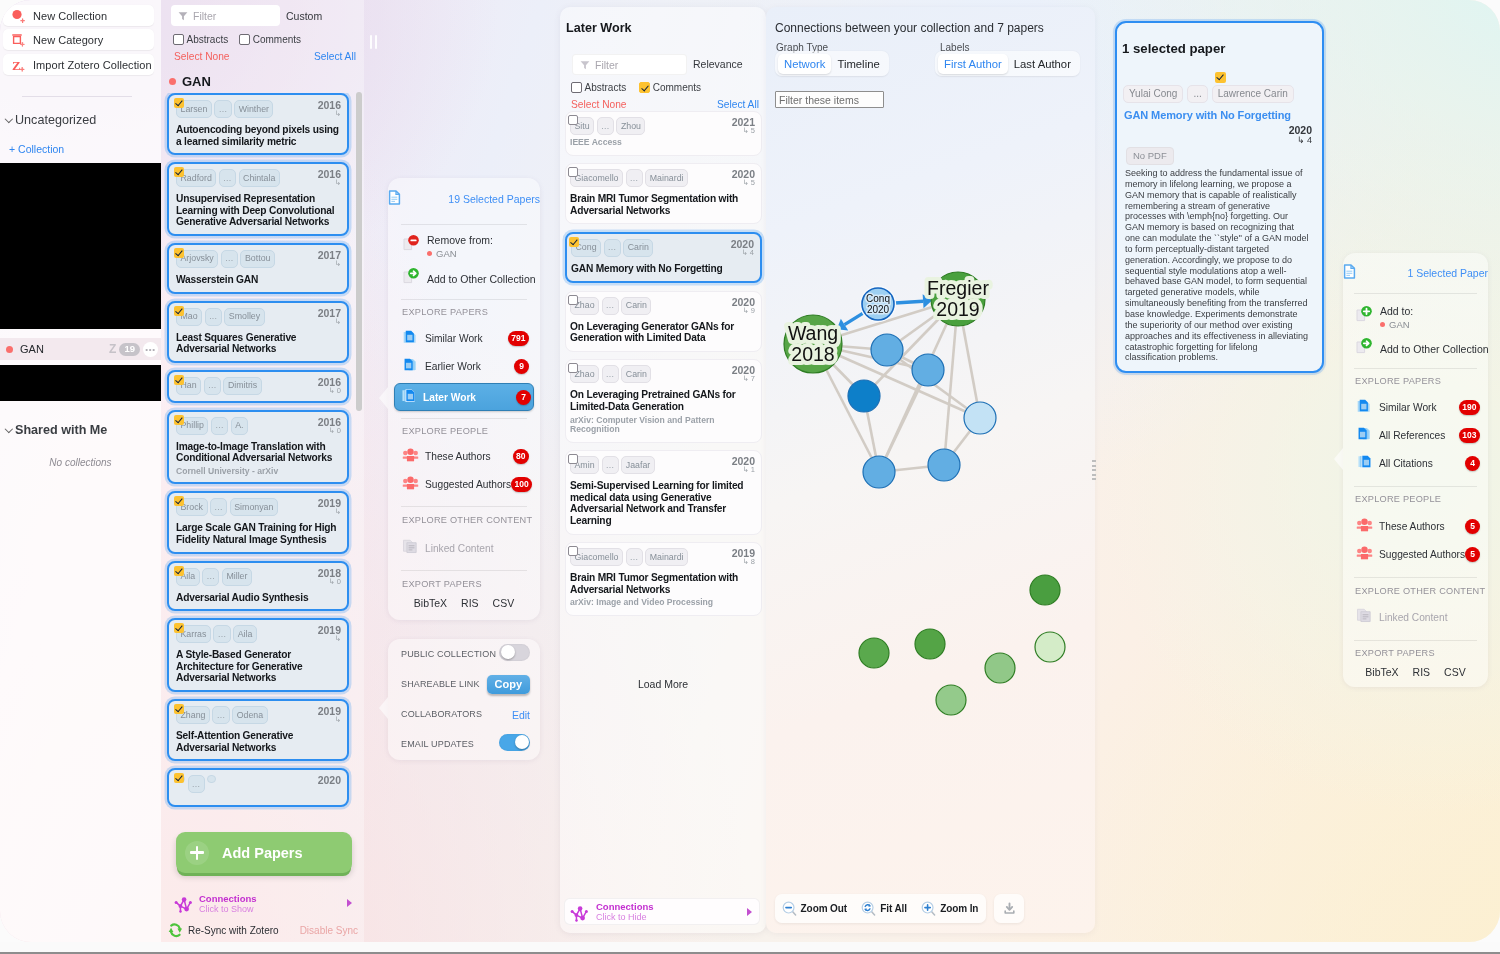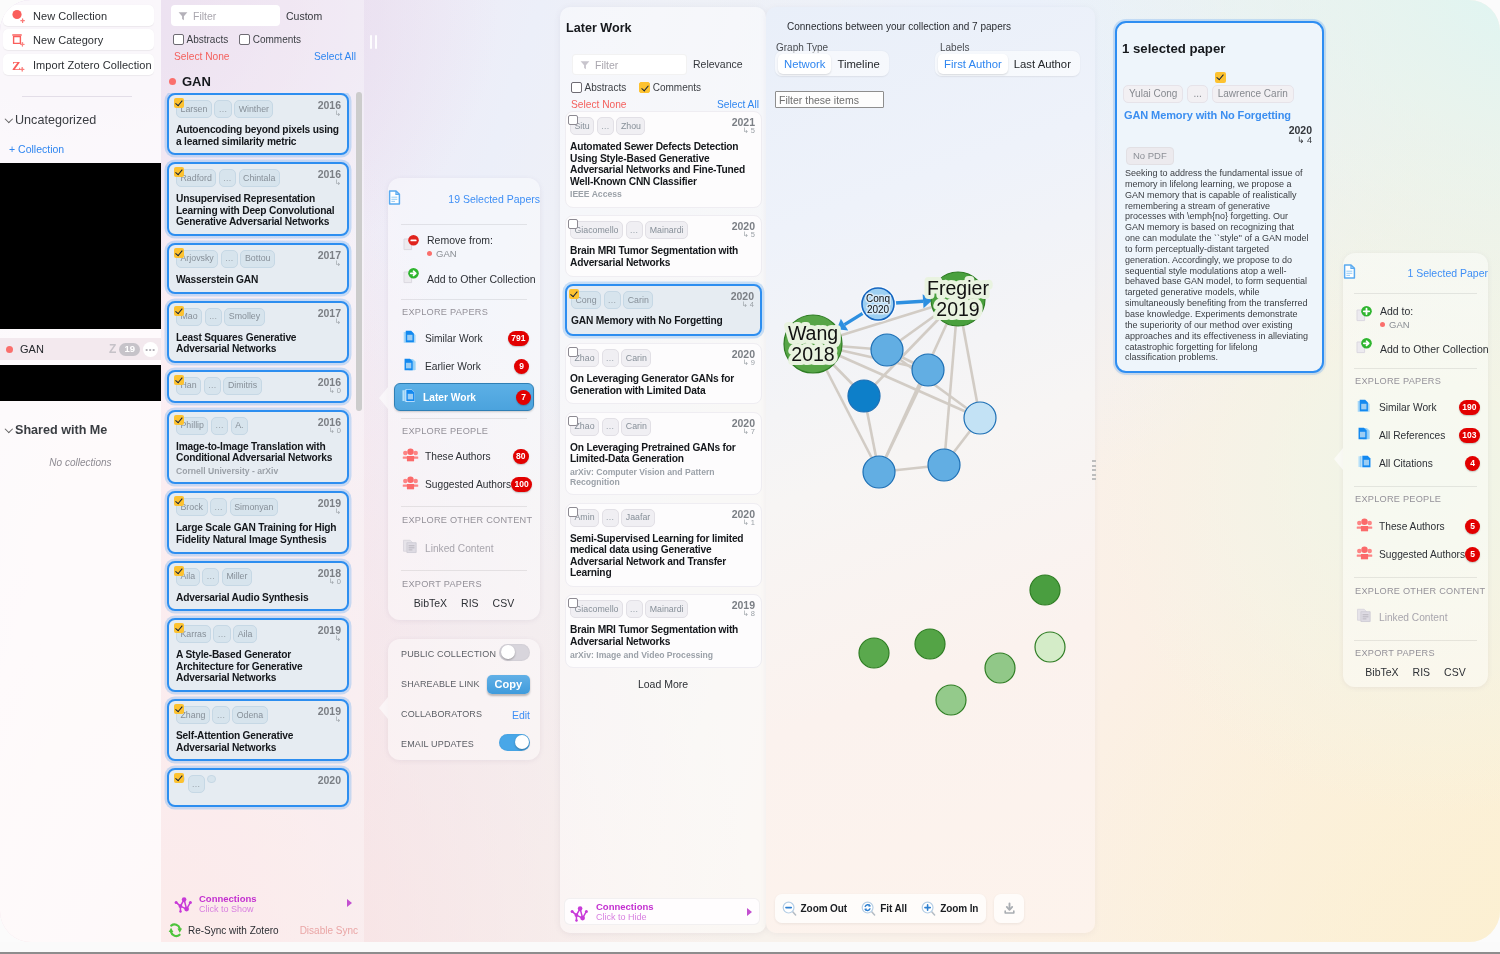--- a/index.html
+++ b/index.html
@@ -137,21 +137,21 @@
 #c4-list .paper.unsel{background:#fdfcfd;border:1px solid #efedf2;}
 #c4-loadmore{position:absolute;left:0;top:671px;width:206px;text-align:center;font-size:10.5px;color:#2d3035;}
 #c4-conn{position:absolute;left:4px;top:891px;width:196px;height:27px;background:#fffdfe;border-radius:6px;border:1px solid rgba(0,0,0,0.05);display:flex;align-items:center;}
 .connicon{flex:0 0 auto;margin-left:4px;display:flex;}
 .arrowr{margin-left:auto;margin-right:7px;width:0;height:0;border-left:5px solid #c34fd0;border-top:4px solid transparent;border-bottom:4px solid transparent;}
 
 
 #graphwrap{position:absolute;left:766px;top:7px;width:329px;height:926px;border-radius:10px;overflow:hidden;
   background:linear-gradient(160deg,#e9eff9 0%,#eef2fa 22%,#f7f5f4 48%,#fbf2ee 70%,#fdf3ec 100%);
   box-shadow:0 1px 6px rgba(110,100,130,0.08);}
-#g-header{position:absolute;left:9px;top:14px;font-size:10px;color:#2a2d32;margin-left:12px;}
+#g-header{position:absolute;left:9px;top:14px;font-size:12px;color:#2a2d32;}
 .g-lbl{position:absolute;font-size:10px;color:#4b4e53;}
 .segctl{position:absolute;height:25px;background:rgba(255,255,255,0.55);border-radius:7px;display:flex;align-items:center;padding:3px;box-shadow:0 0.5px 1.5px rgba(0,0,0,0.07);}
 .seg{height:20px;display:flex;align-items:center;justify-content:center;padding:0 6px;border-radius:5px;font-size:11.3px;color:#24272b;}
 .seg.on{background:#fff;color:#2f86f0;box-shadow:0 1px 2px rgba(0,0,0,0.13);}
 #g-filter{position:absolute;left:9px;top:84px;width:109px;height:17px;background:#fdfdfd;border:1px solid #8e8e8e;border-radius:1px;
   display:flex;align-items:center;font-size:10.5px;color:#6f6f6f;padding-left:3px;}
 #g-svg{position:absolute;left:0;top:0;}
 #g-toolbar{position:absolute;left:8.5px;top:887px;width:211px;height:29px;background:rgba(255,255,255,0.72);border-radius:7px;display:flex;align-items:center;justify-content:space-around;box-shadow:0 1px 3px rgba(0,0,0,0.07);}
 .tbbtn{display:flex;align-items:center;gap:3px;font-size:10px;font-weight:bold;color:#1b1e22;letter-spacing:-0.1px;}
 #g-dl{position:absolute;left:228px;top:887px;width:30px;height:29px;background:rgba(255,255,255,0.72);border-radius:7px;display:flex;align-items:center;justify-content:center;box-shadow:0 1px 3px rgba(0,0,0,0.07);}
@@ -417,20 +417,24 @@
             <span class="pill dots">...</span>
             <span class="pill"></span>
             <span class="pyear">
               <span class="y" style="display:block">2020</span>
             </span>
           </div>
           <div class="ptitle"></div>
         </div>
       </div>
 
+  <div id="addpapers">
+    <span class="plus"></span>
+    <span class="t">Add Papers</span>
+  </div>
   <div id="c2-conn" class="connbar">
     <span class="connicon">
       <svg width="22" height="22" viewBox="0 0 22 22">
             <g stroke="#c83ad8" stroke-width="1.5" stroke-linecap="round" fill="none">
               <path d="M11.1 7.6 L7.4 14.1"></path>
               <path d="M11.1 7.6 L13.6 17.1"></path>
               <path d="M3.1 10.4 L7.4 14.1"></path>
               <path d="M17.4 10.4 L13.6 17.1"></path>
               <path d="M7.4 14.1 L13.6 17.1"></path>
               <path d="M7.4 14.1 L7.5 19.5"></path>
@@ -631,21 +635,20 @@
           <div class="arow">
             <span class="pcheck off"></span>
             <span class="pill">Situ</span>
             <span class="pill dots">...</span>
             <span class="pill">Zhou</span>
             <span class="pyear">
               <span class="y" style="display:block">2021</span>
               <span class="c" style="display:block">↳ 5</span>
             </span>
           </div>
-          <div class="ptitle">Automated Sewer Defects Detection Using Style-Based Generative Adversarial Networks and Fine-Tuned Well-Known CNN Classifier</div>
           <div class="pvenue">IEEE Access</div>
         </div>
         <div class="paper unsel">
           <div class="arow">
             <span class="pcheck off"></span>
             <span class="pill">Giacomello</span>
             <span class="pill dots">...</span>
             <span class="pill">Mainardi</span>
             <span class="pyear">
               <span class="y" style="display:block">2020</span>

